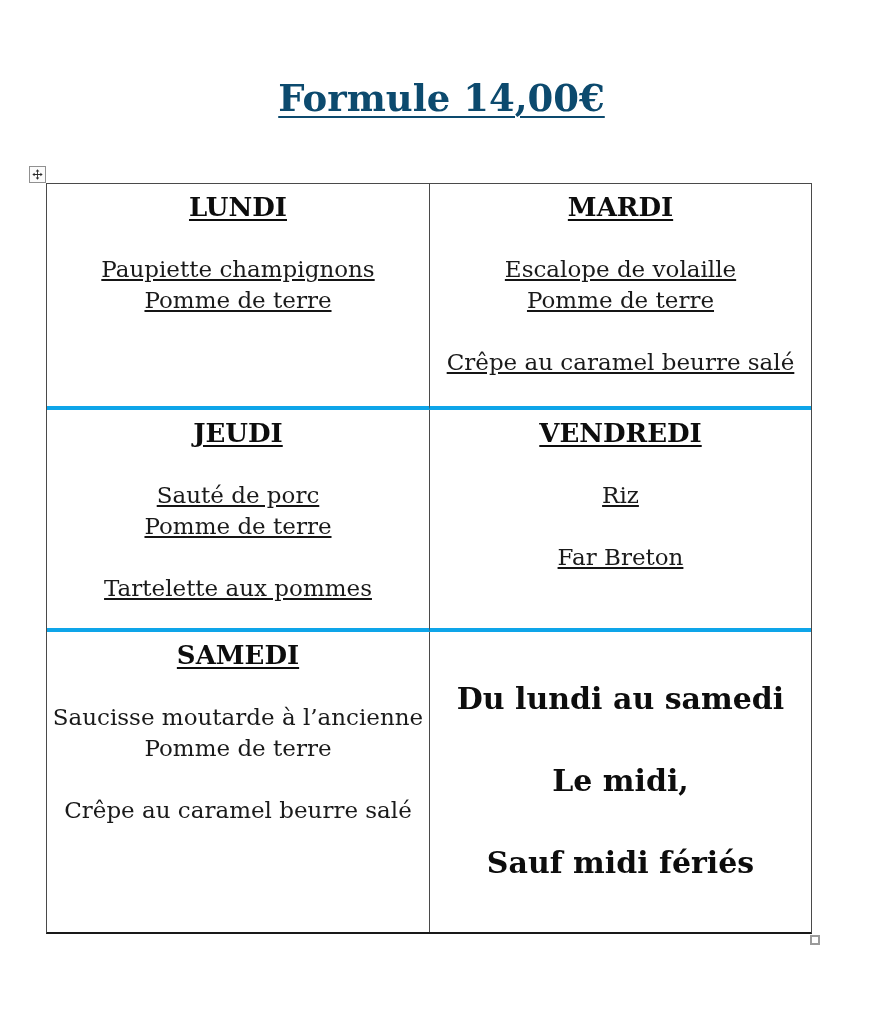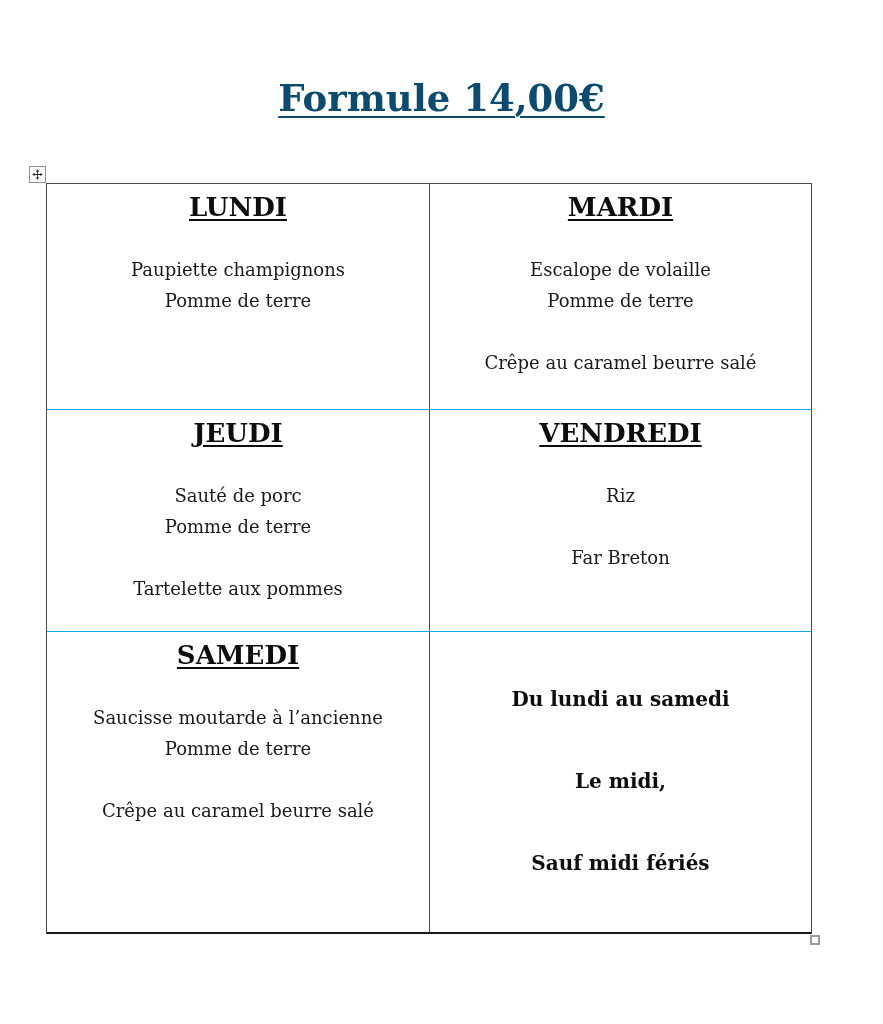--- a/index.html
+++ b/index.html
@@ -58,43 +58,43 @@
     grid-template-columns: 383px 1fr;
     grid-template-rows: 226px 222px 1fr;
     background: #ffffff;
   }
   .cell {
     box-sizing: border-box;
     padding-top: 8px;
     text-align: center;
   }
   .cell.b-right { border-right: 1px solid #4a4a4a; }
-  .cell.b-bottom { border-bottom: 1px solid #0ea5e9; }
+  .cell.b-bottom { border-bottom: 4px solid #0ea5e9; text-decoration: underline; }
   .day {
     display: inline-block;
     font-size: 26px;
     font-weight: bold;
     text-decoration: underline;
     text-underline-offset: 3px;
     text-decoration-thickness: 2px;
     line-height: 31px;
     color: #0d0d0d;
   }
   .day-row { line-height: 31px; height: 31px; }
   .line {
-    font-size: 18px;
+    font-size: 23px;
     line-height: 31px;
     height: 31px;
     color: #1a1a1a;
     white-space: nowrap;
   }
   .gap { height: 31px; }
   .info-cell { padding-top: 46px; }
   .info-line {
-    font-size: 20px;
+    font-size: 30px;
     font-weight: bold;
     line-height: 42px;
     margin-bottom: 40px;
     color: #0d0d0d;
     white-space: nowrap;
   }
   .resize-handle {
     position: absolute;
     left: 810px;
     top: 935px;

